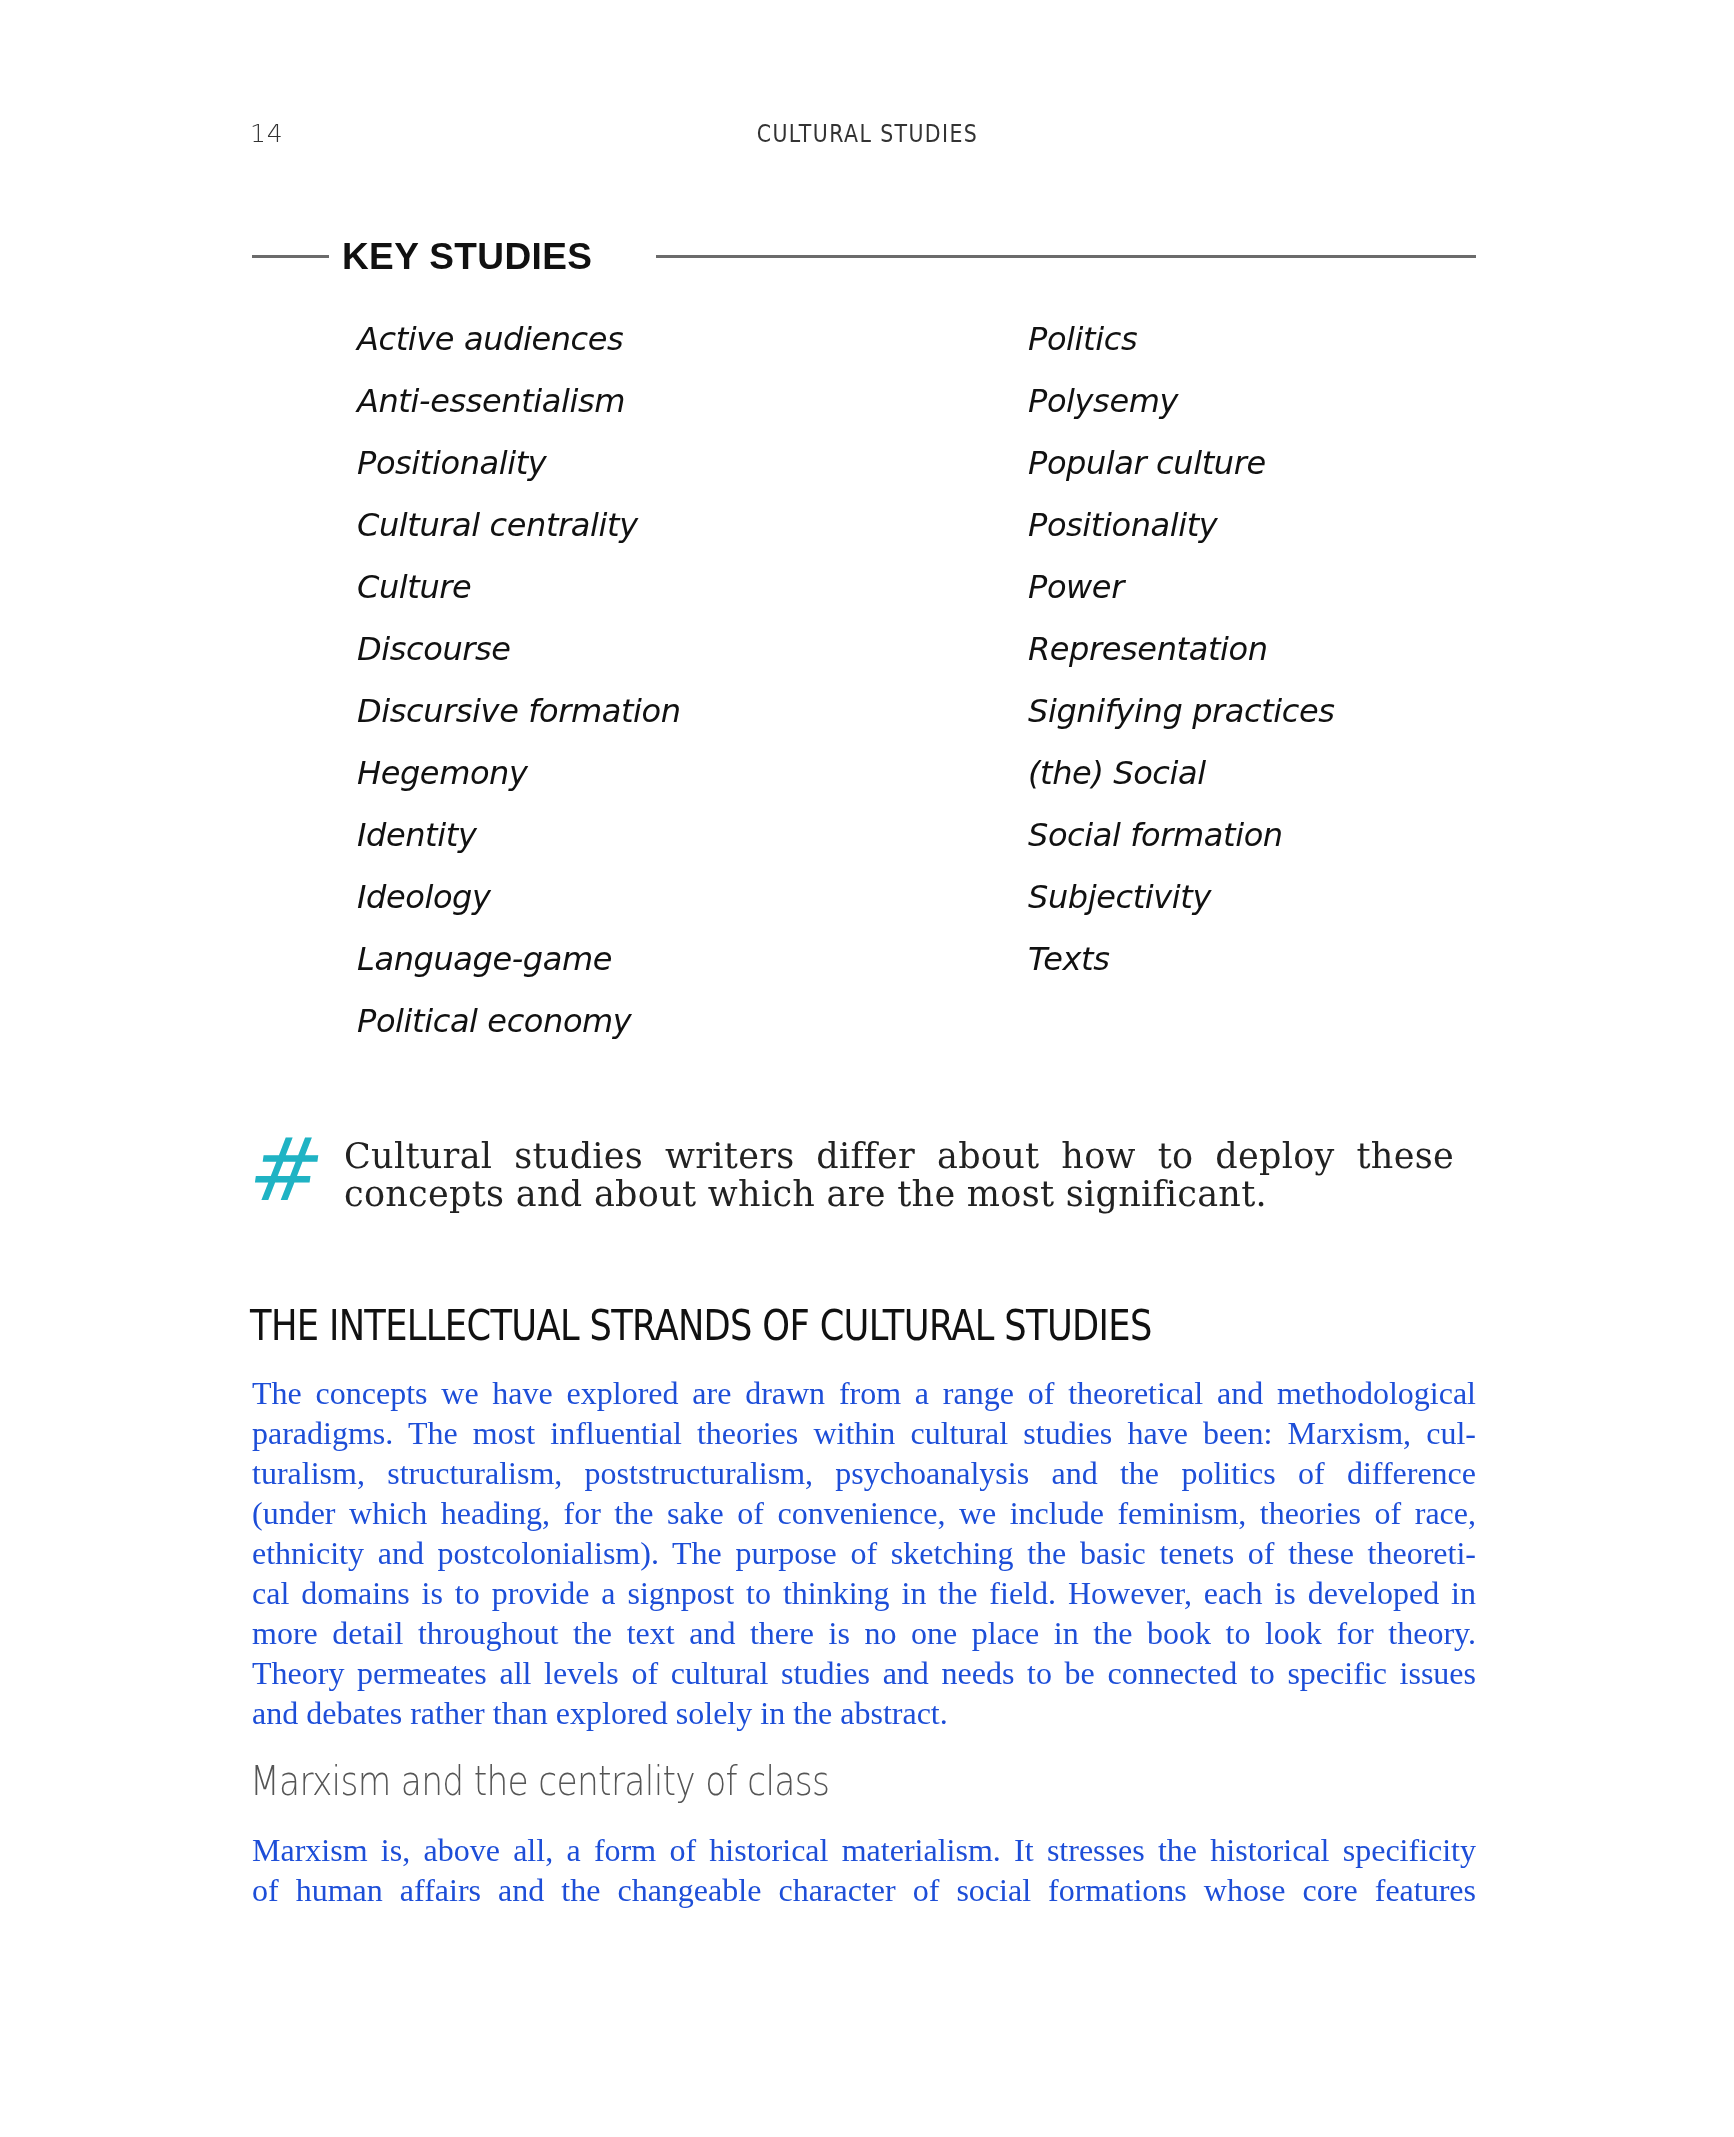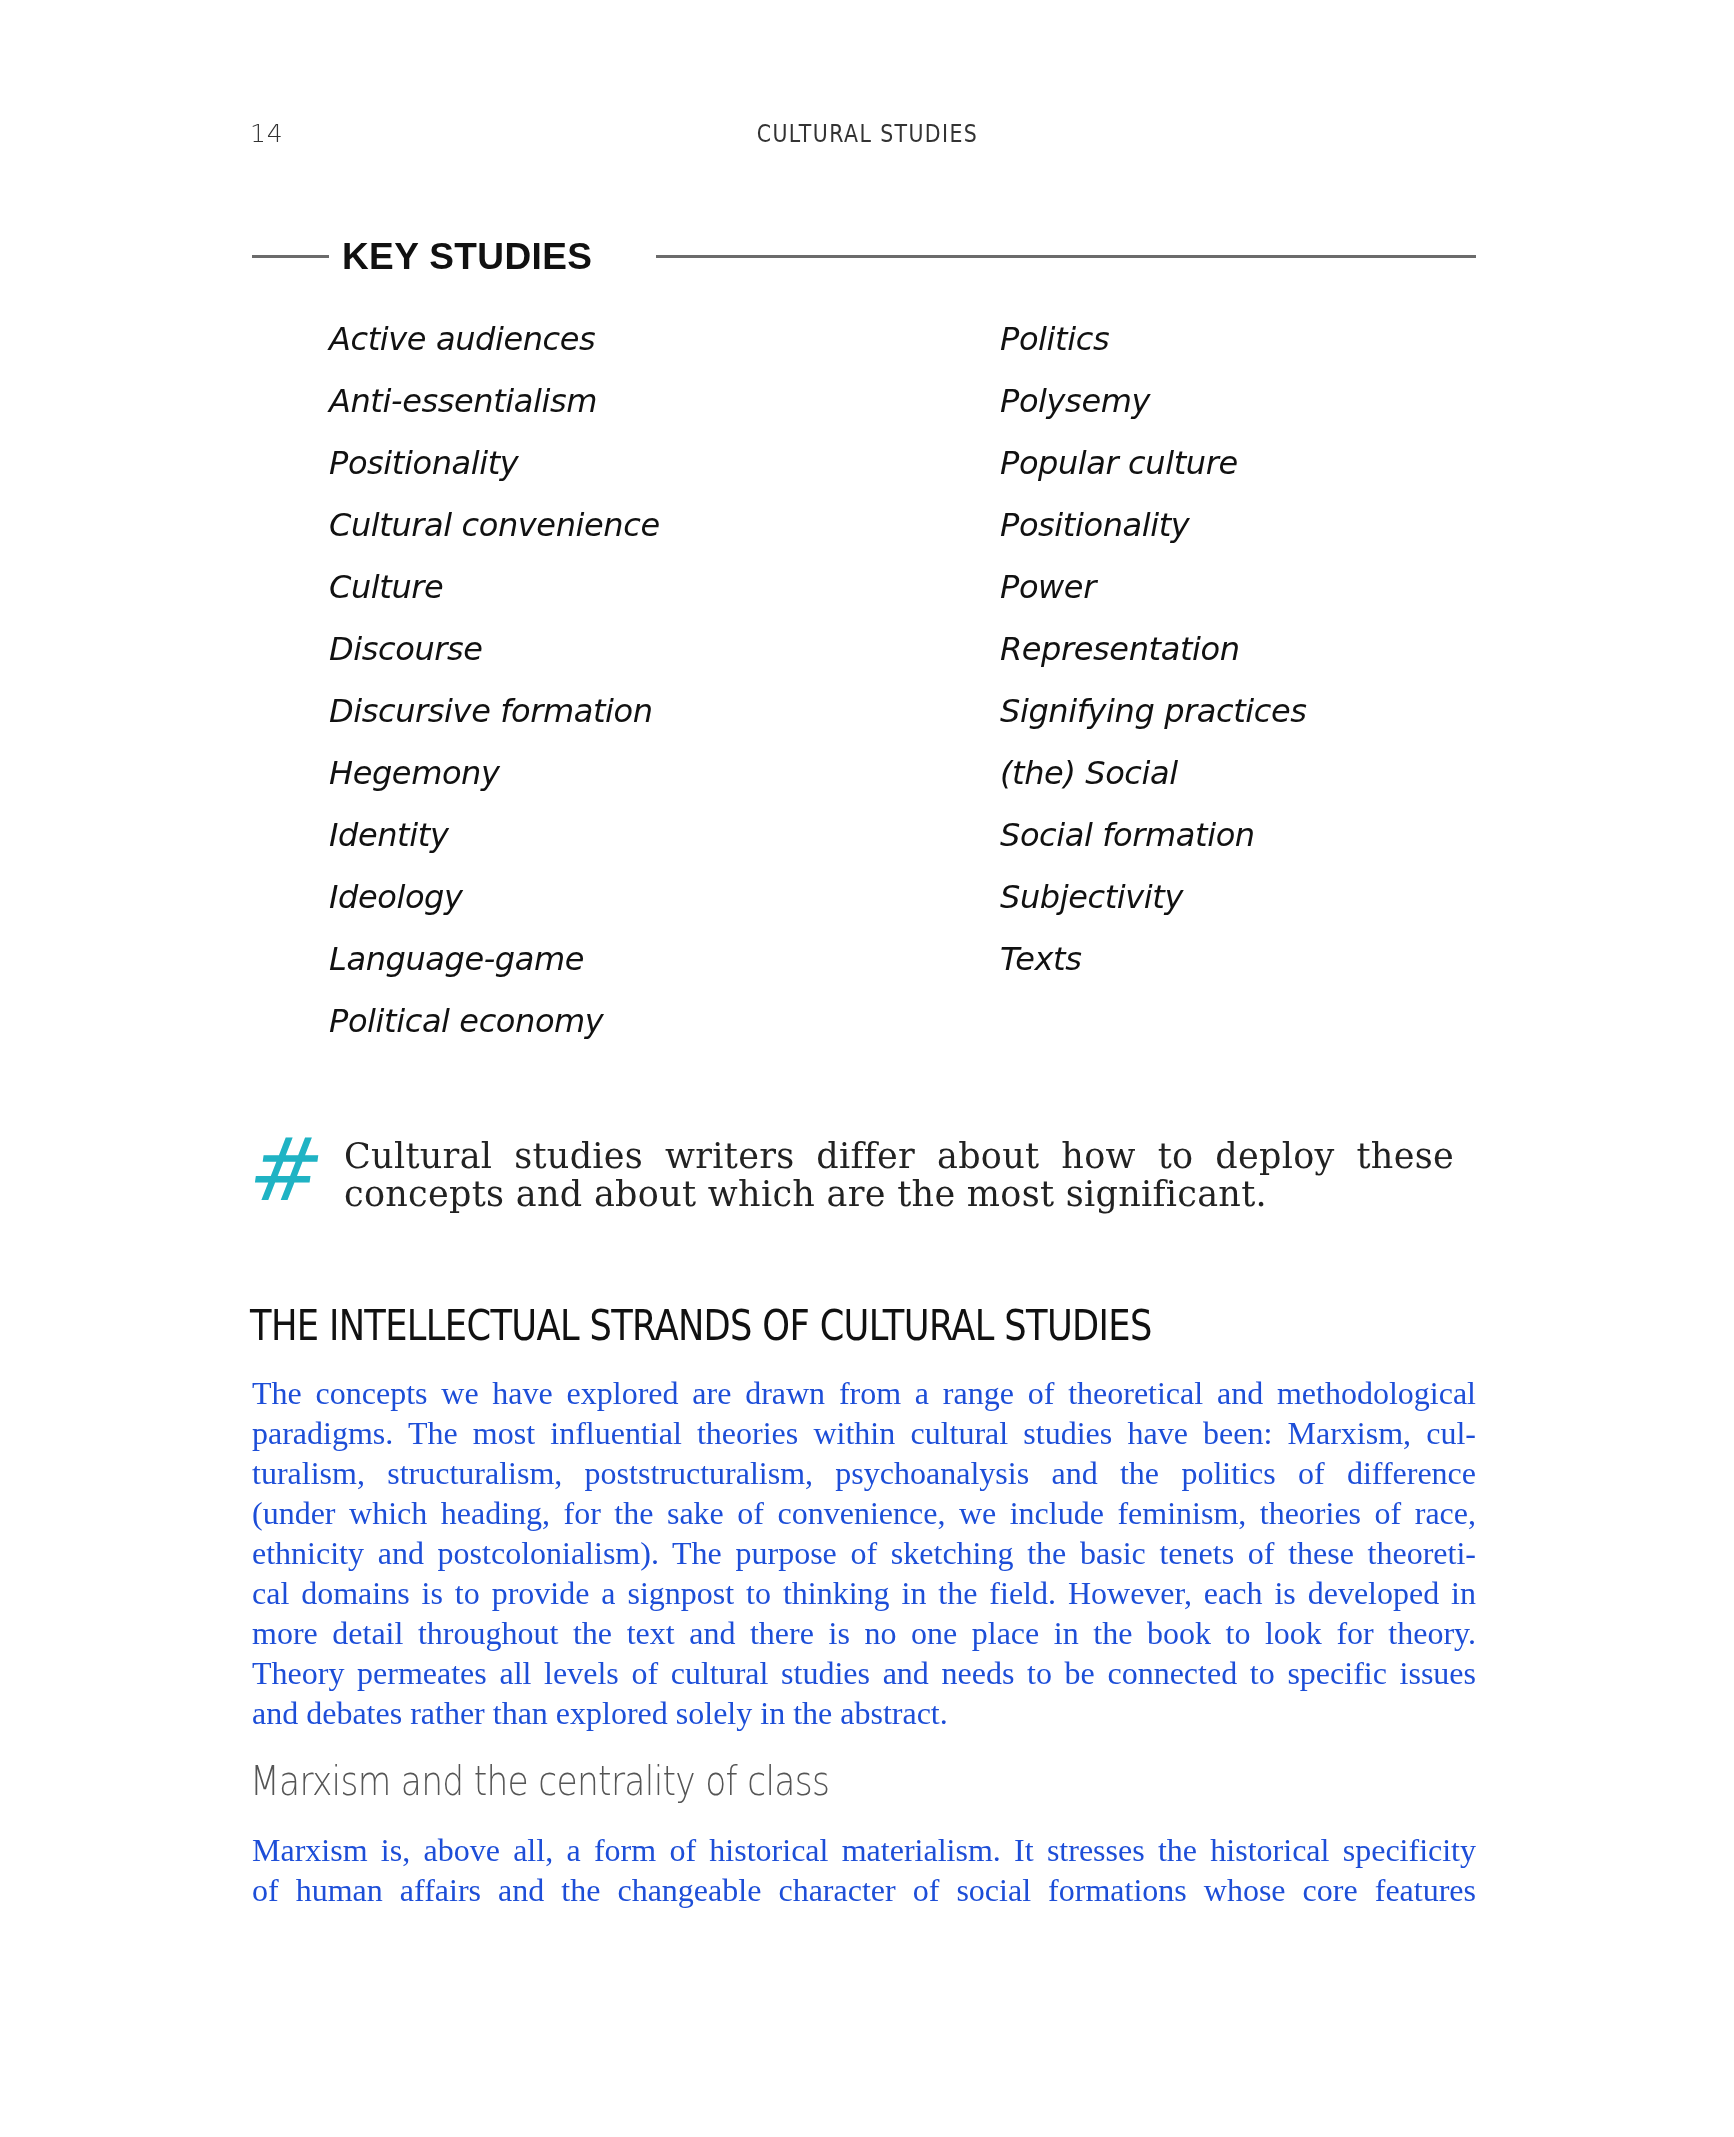--- a/index.html
+++ b/index.html
@@ -19,21 +19,21 @@
   .kc-rule-right { position: absolute; left: 404px; right: 0; top: 22.5px; height: 3.3px; background: #6b6b6b; }
   .kc-title {
     position: absolute; left: 90px; top: 0; font-family: "Liberation Sans", sans-serif;
     font-weight: bold; font-size: 37px; color: #111; letter-spacing: 0.4px; line-height: 50px;
   }
   .kc-list { position: absolute; top: 316px; margin: 0; padding: 0; list-style: none; }
   .kc-list.left { left: 329px; }
   .kc-list.right { left: 1000px; }
   .kc-list li {
     font-family: "DejaVu Sans", sans-serif; font-style: italic; font-size: 32px; color: #111;
-    height: 62px; line-height: 47px; letter-spacing: -0.4px;
+    height: 62px; line-height: 47px; letter-spacing: -0.4px; margin-left: 28px;
   }
   .callout { position: absolute; left: 250px; top: 1137px; width: 1236px; }
   .hash-icon {
     position: absolute; left: 0; top: -10px; font-family: "DejaVu Sans", sans-serif;
     font-size: 87px; line-height: 87px; color: #1fb3c4; transform: skewX(-8deg);
   }
   .callout-text {
     position: absolute; left: 94px; top: 0; width: 1110px;
     font-family: "DejaVu Serif", serif; font-size: 35px; line-height: 38px; color: #222;
     text-align: justify; letter-spacing: 0.3px;
@@ -66,21 +66,21 @@
 <div class="kc-header">
   <div class="kc-rule-left"></div>
   <div class="kc-title">KEY STUDIES</div>
   <div class="kc-rule-right"></div>
 </div>
 
 <ul class="kc-list left">
   <li>Active audiences</li>
   <li>Anti-essentialism</li>
   <li>Positionality</li>
-  <li>Cultural convenience</li>
+  <li>Cultural centrality</li>
   <li>Culture</li>
   <li>Discourse</li>
   <li>Discursive formation</li>
   <li>Hegemony</li>
   <li>Identity</li>
   <li>Ideology</li>
   <li>Language-game</li>
   <li>Political economy</li>
 </ul>
 

